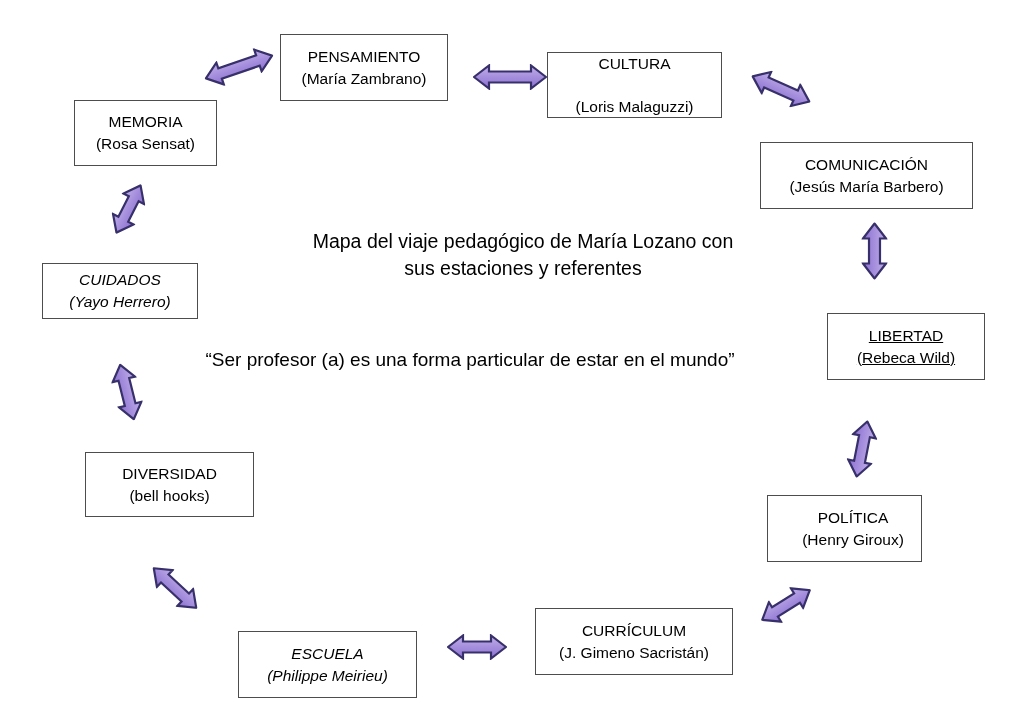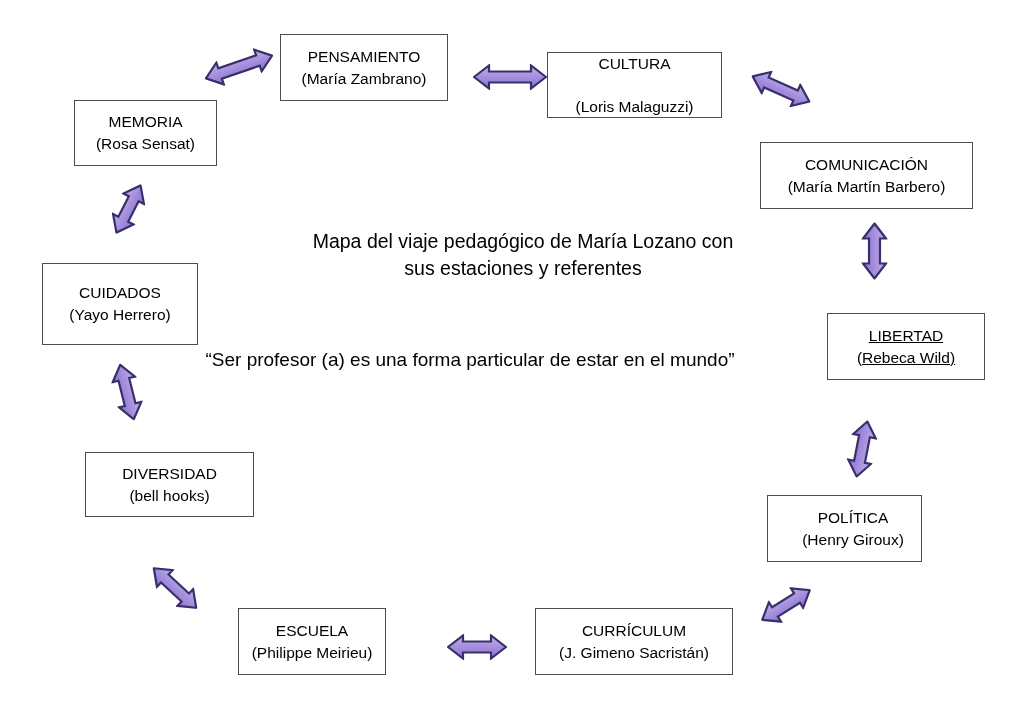--- a/index.html
+++ b/index.html
@@ -51,43 +51,43 @@
 <div class="station-box" style="left:280px; top:34px;  width:168px; height:67px;">
   <span>PENSAMIENTO</span>
   <span>(María Zambrano)</span>
 </div>
 <div class="station-box" style="left:547px; top:52px;  width:175px; height:66px;gap:21px;">
   <span>CULTURA</span>
   <span>(Loris Malaguzzi)</span>
 </div>
 <div class="station-box" style="left:760px; top:142px; width:213px; height:67px;">
   <span>COMUNICACIÓN</span>
-  <span>(María Martín Barbero)</span>
+  <span>(Jesús María Barbero)</span>
 </div>
 <div class="station-box" style="left:827px; top:313px; width:158px; height:67px;text-decoration:underline;">
   <span>LIBERTAD</span>
   <span>(Rebeca Wild)</span>
 </div>
 <div class="station-box" style="left:767px; top:495px; width:155px; height:67px;padding-left:17px;">
   <span>POLÍTICA</span>
   <span>(Henry Giroux)</span>
 </div>
 <div class="station-box" style="left:535px; top:608px; width:198px; height:67px;">
   <span>CURRÍCULUM</span>
   <span>(J. Gimeno Sacristán)</span>
 </div>
-<div class="station-box" style="left:238px; top:608px; width:148px; height:67px;">
+<div class="station-box" style="left:238px; top:631px; width:179px; height:67px;font-style:italic;">
   <span>ESCUELA</span>
   <span>(Philippe Meirieu)</span>
 </div>
 <div class="station-box" style="left:85px;  top:452px; width:169px; height:65px;">
   <span>DIVERSIDAD</span>
   <span>(bell hooks)</span>
 </div>
-<div class="station-box" style="left:42px;  top:263px; width:156px; height:82px;">
+<div class="station-box" style="left:42px;  top:263px; width:156px; height:56px;font-style:italic;">
   <span>CUIDADOS</span>
   <span>(Yayo Herrero)</span>
 </div>
 <div class="station-box" style="left:74px;  top:100px; width:143px; height:66px;">
   <span>MEMORIA</span>
   <span>(Rosa Sensat)</span>
 </div>
 
 <div class="center-title">
   <div>Mapa del viaje pedagógico de María Lozano con</div>

